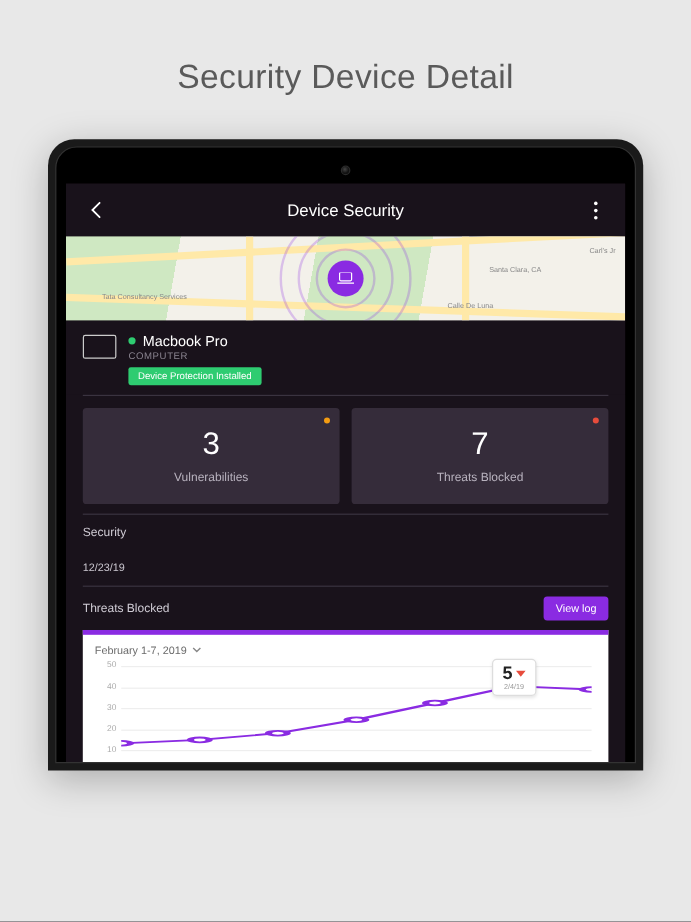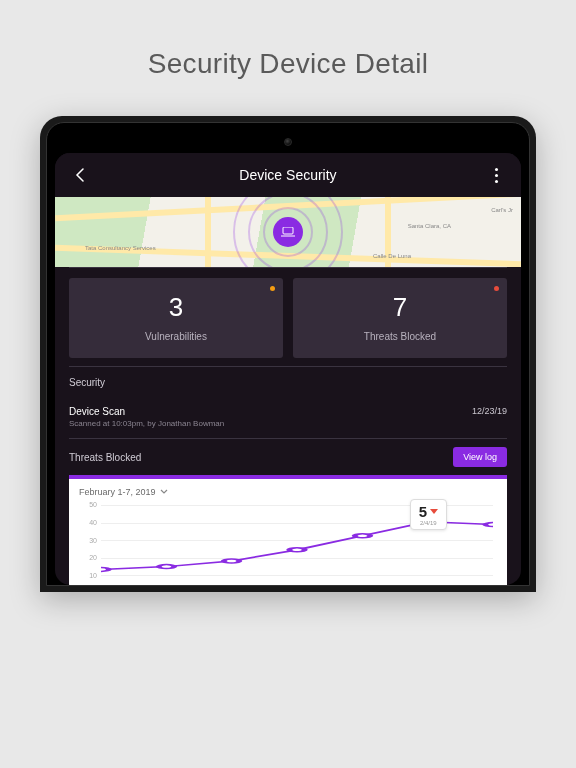--- a/index.html
+++ b/index.html
@@ -43,21 +43,20 @@
   .camera-dot {
     width: 8px; height: 8px;
     background: radial-gradient(circle at 40% 35%, #444 0%, #111 60%);
     border-radius: 50%;
     border: 1px solid #2a2a2a;
   }
   .screen {
     background: #19121b;
     width: 100%;
     overflow: hidden;
-    border-radius: 15px;
   }
   
   .app-header {
     display: flex;
     align-items: center;
     height: 44px;
     padding: 0 10px;
     color: #fff;
     background: #19121b;
   }
@@ -335,20 +334,31 @@
           <div class="ring r-3"></div>
           <div class="center">
             <svg width="14" height="10" viewBox="0 0 14 10">
               <rect x="2" y="0" width="10" height="7" rx="1" fill="none" stroke="#fff" stroke-width="1"></rect>
               <line x1="0" y1="9" x2="14" y2="9" stroke="#fff" stroke-width="1"></line>
             </svg>
           </div>
         </div>
       </div>
 
+      <div class="device-row">
+        <div class="device-icon"></div>
+        <div class="device-info">
+          <div class="name-line">
+            <span class="status-dot"></span>
+            <span class="device-name">Macbook Pro</span>
+          </div>
+          <div class="device-type">COMPUTER</div>
+          <span class="badge">Device Protection Installed</span>
+        </div>
+      </div>
 
       <div class="divider"></div>
 
       <div class="section">
         <div class="cards">
           <div class="stat-card">
             <div class="dot" style="background:#f39c12"></div>
             <div class="stat-num">3</div>
             <div class="stat-lbl">Vulnerabilities</div>
           </div>
@@ -359,24 +369,20 @@
           </div>
         </div>
       </div>
 
       <div class="divider"></div>
 
       <div class="section" style="padding-bottom:2px">
         <div class="section-title">Security</div>
       </div>
       <div class="scan-row">
-        <div class="scan-left">
-          <div class="scan-title">Device Scan</div>
-          <div class="scan-sub">Scanned at 10:03pm, by Jonathan Bowman</div>
-        </div>
         <div class="scan-date">12/23/19</div>
       </div>
 
       <div class="divider"></div>
 
       <div class="threats-header">
         <div class="lbl">Threats Blocked</div>
         <button class="view-log-btn">View log</button>
       </div>
 

